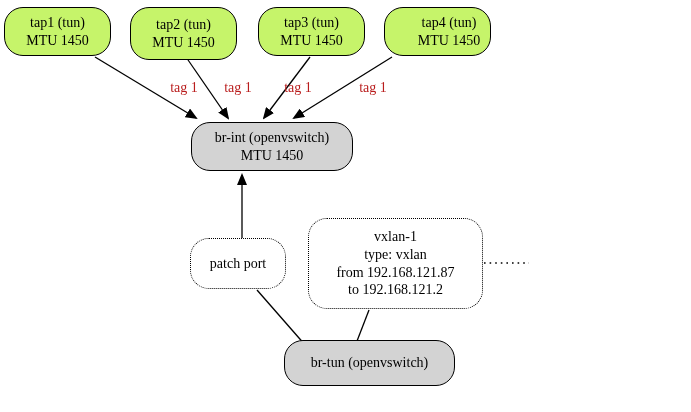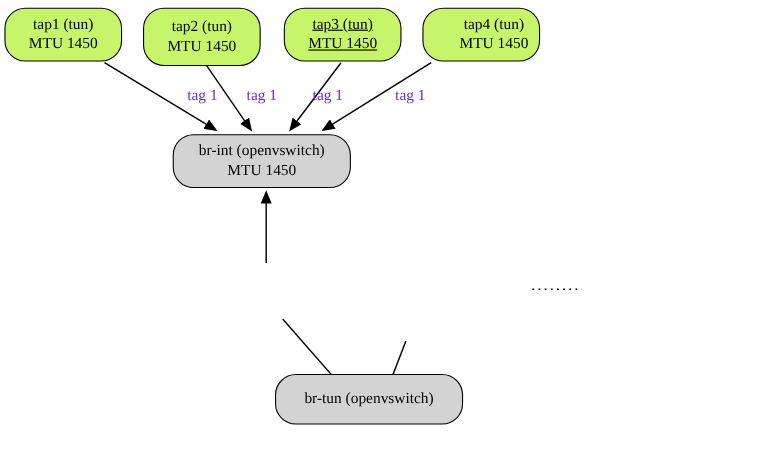--- a/index.html
+++ b/index.html
@@ -41,36 +41,37 @@
     white-space: nowrap;
     border-radius: 19px;
   }
   .node.iface {
     background: var(--interface-fill);
     border: 1.4px solid var(--border);
   }
   .node.bridge {
     background: var(--bridge-fill);
     border: 1.4px solid var(--border);
+    margin-left: 34px;
   }
   .node.virtual {
     background: var(--background);
     border: 1.6px dotted var(--border);
   }
   .edge-label {
     position: absolute;
     transform: translateX(-50%);
     font-size: 14px;
-    color: #6d28d9;
+    color: #b91c1c;
     white-space: nowrap;
   }
   
   #tap1   { left: 4px;   top: 7px;   width: 107px; height: 49px; }
   #tap2   { left: 130px; top: 7px;   width: 107px; height: 53px; }
-  #tap3   { left: 258px; top: 7px;   width: 107px; height: 49px; text-decoration: underline; }
+  #tap3   { left: 258px; top: 7px;   width: 107px; height: 49px; }
   #tap4   { left: 384px; top: 7px;   width: 107px; height: 49px; padding-left: 23px; }
   #br-int { left: 157px; top: 122px; width: 162px; height: 49px; }
   #patch  { left: 190px; top: 238px; width: 96px;  height: 51px; }
   #vxlan  { left: 308px; top: 218px; width: 175px; height: 91px; }
   #eth0   { left: 530px; top: 240px; width: 151px; height: 49px; }
   #br-tun { left: 250px; top: 340px; width: 171px; height: 46px; }
   #tag-label-1 { left: 184px; top: 80px; }
   #tag-label-2 { left: 238px; top: 80px; }
   #tag-label-3 { left: 298px; top: 80px; }
   #tag-label-4 { left: 373px; top: 80px; }
@@ -116,20 +117,29 @@
   <span class="edge-label" id="tag-label-1">tag 1</span>
   <span class="edge-label" id="tag-label-2">tag 1</span>
   <span class="edge-label" id="tag-label-3">tag 1</span>
   <span class="edge-label" id="tag-label-4">tag 1</span>
 
   <div class="node bridge" id="br-int">
     <span>br-int (openvswitch)</span>
     <span>MTU 1450</span>
   </div>
 
+  <div class="node virtual" id="patch">
+    <span>patch port</span>
+  </div>
 
+  <div class="node virtual" id="vxlan">
+    <span>vxlan-1</span>
+    <span>type: vxlan</span>
+    <span>from 192.168.121.87</span>
+    <span>to 192.168.121.2</span>
+  </div>
 
 
   <div class="node bridge" id="br-tun">
     <span>br-tun (openvswitch)</span>
   </div>
 
 </div>
 
 </body></html>

